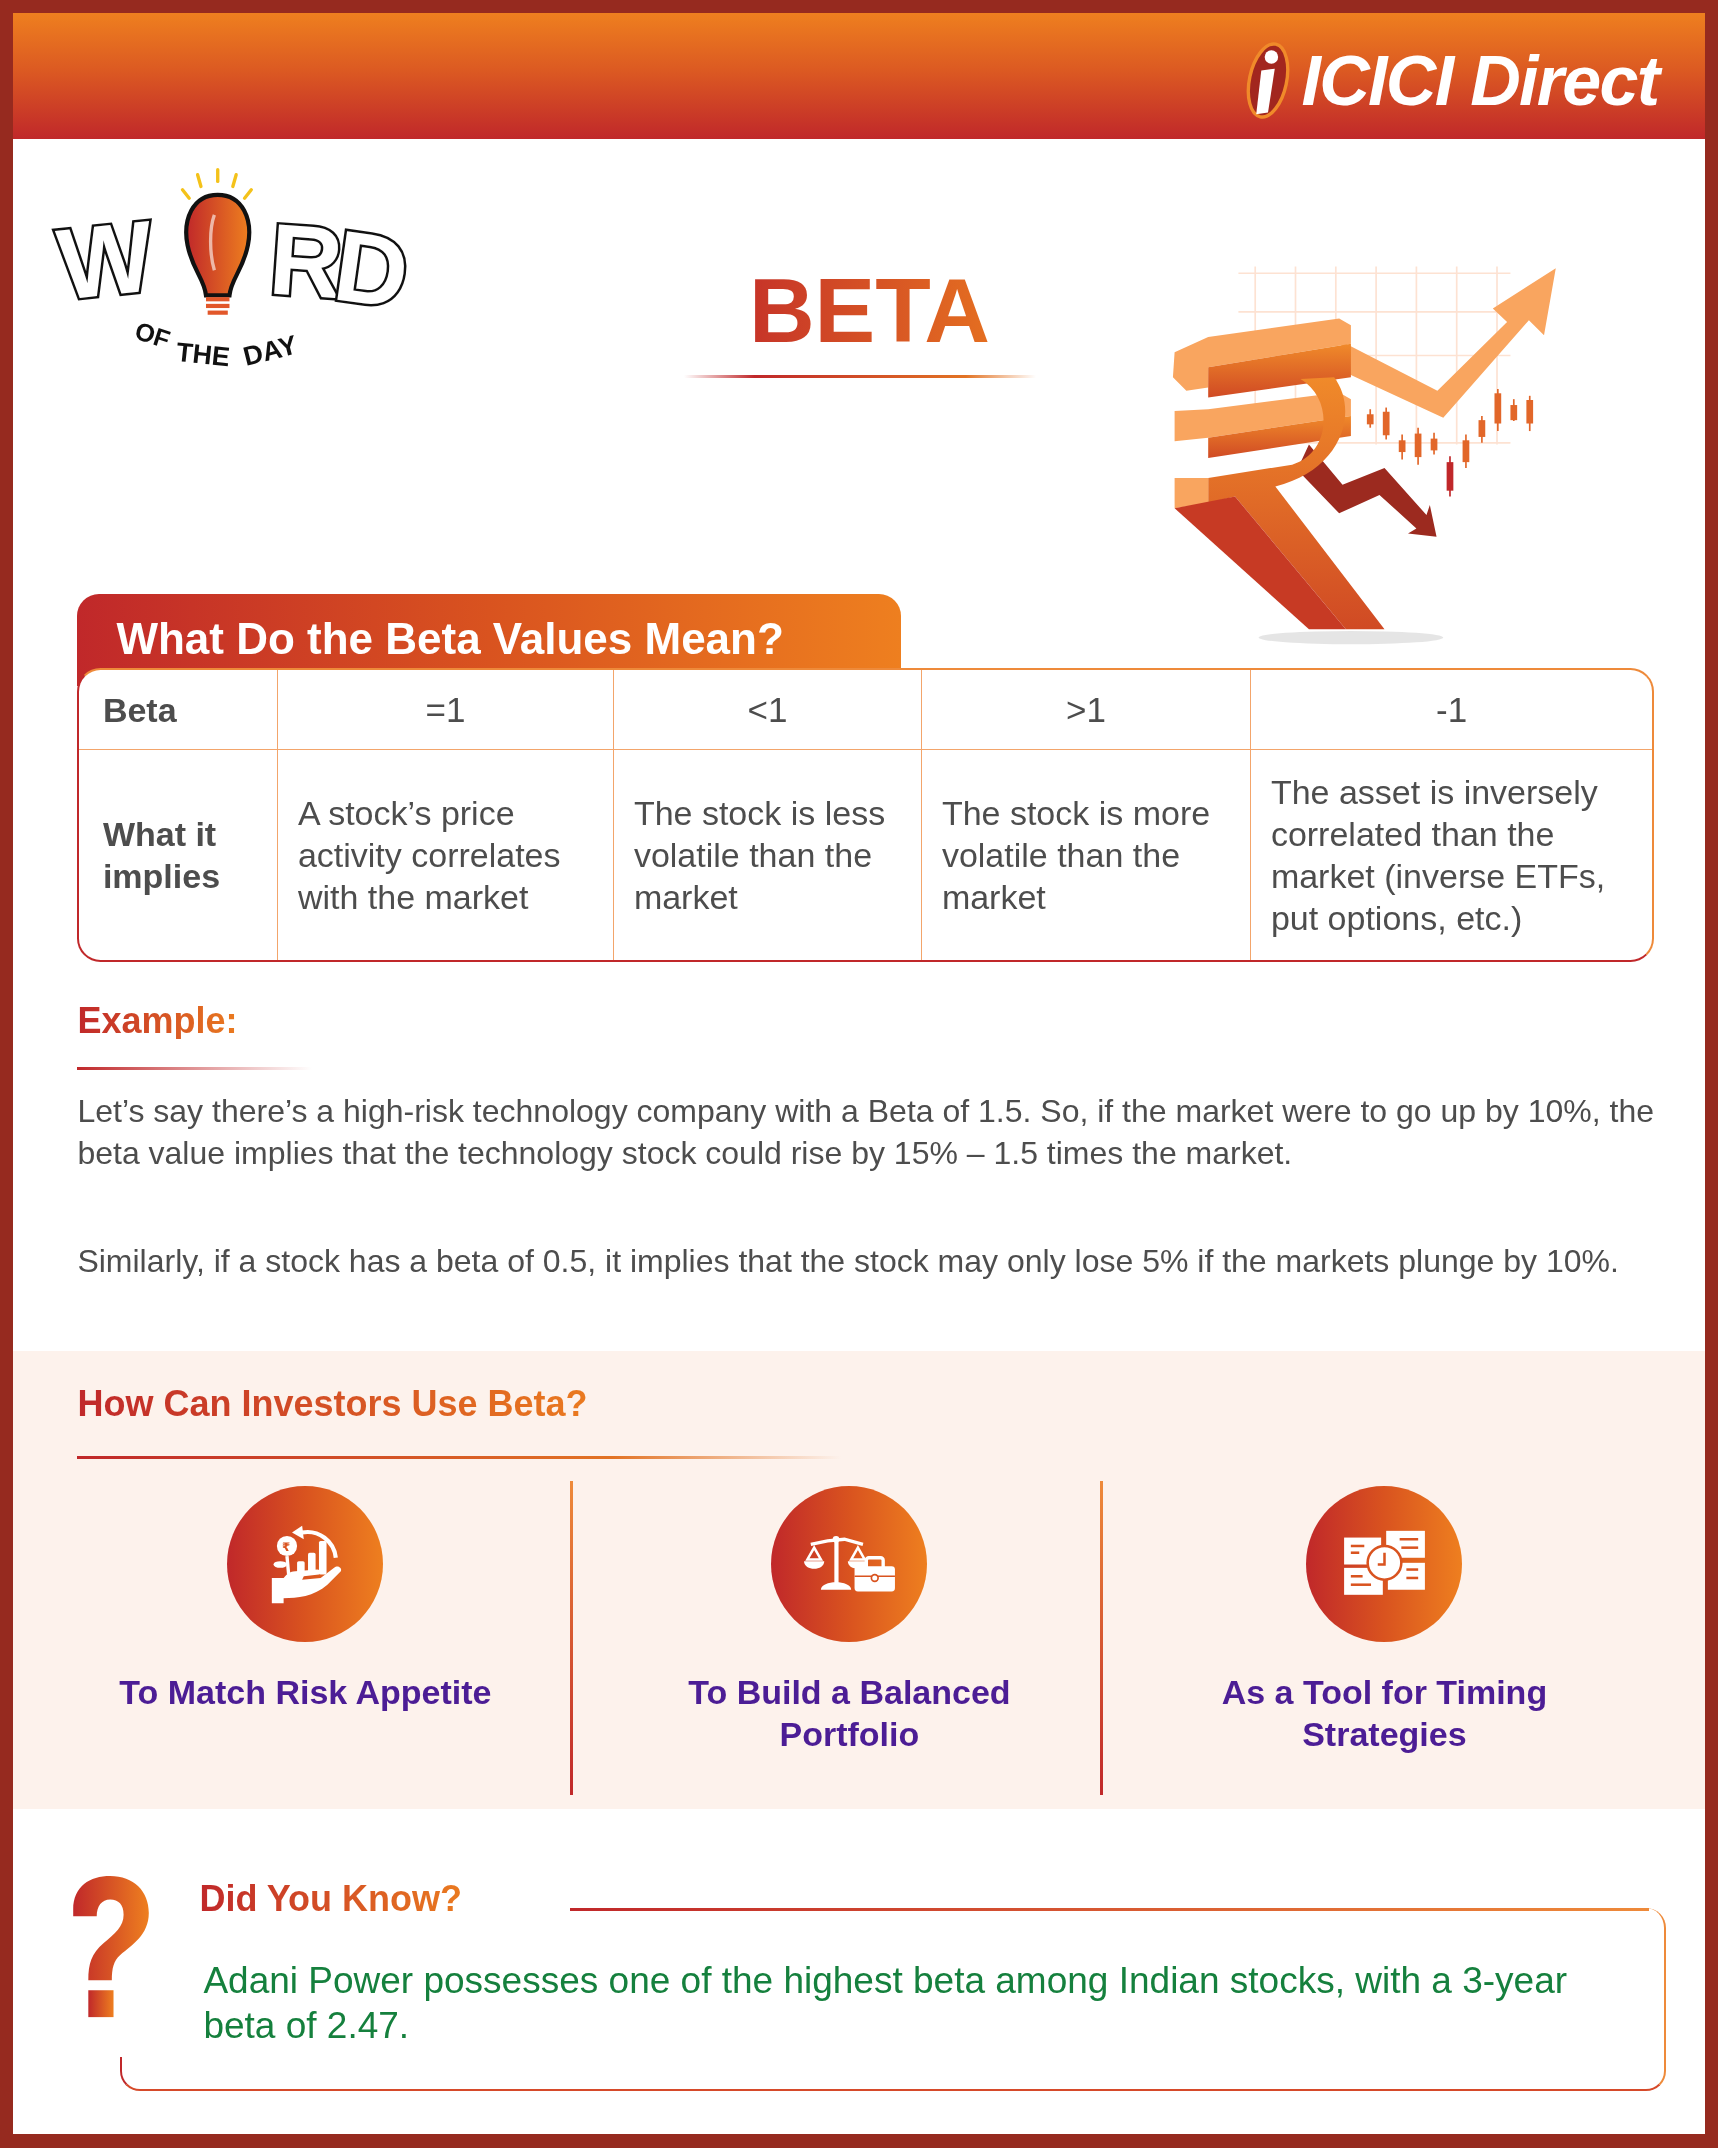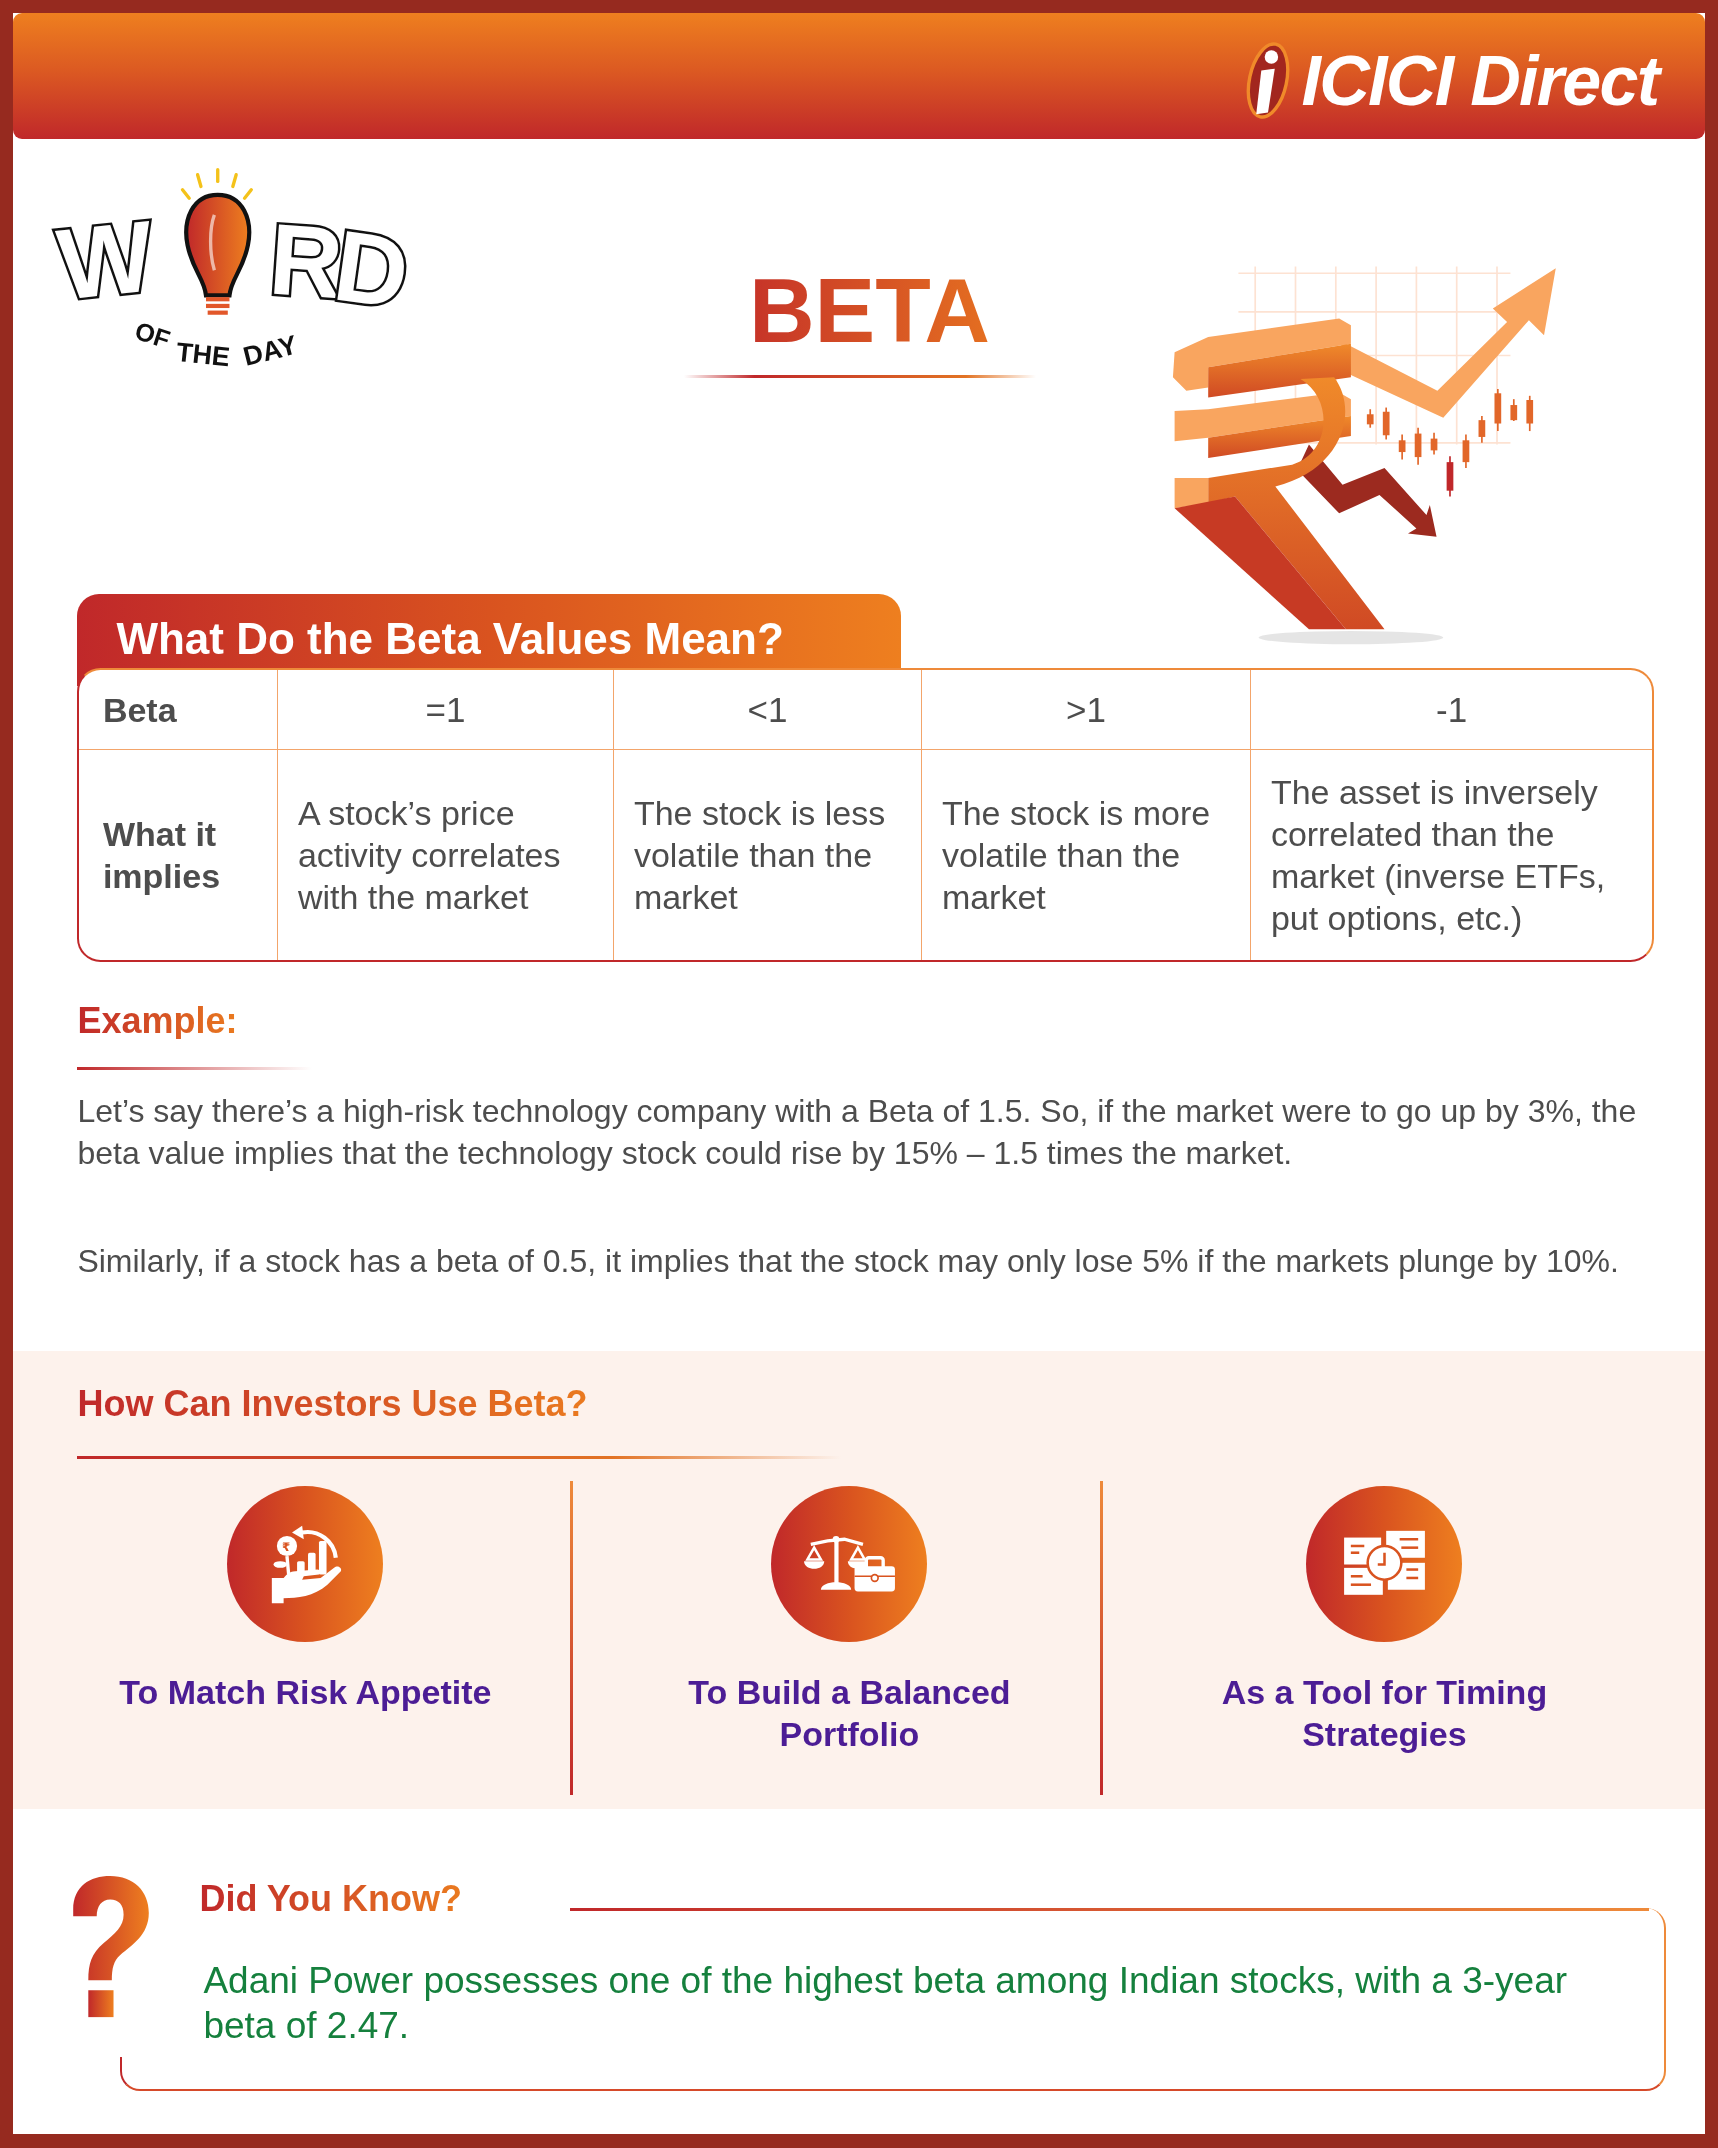--- a/index.html
+++ b/index.html
@@ -2,21 +2,21 @@
 <html style="font-size:13.4px"><head>
 <meta charset="utf-8">
 <style>
   * { box-sizing: border-box; margin: 0; padding: 0; }
   html, body { width: 1718px; height: 2148px; overflow: hidden; background: #962a1f; }
   body { font-family: "Liberation Sans", "DejaVu Sans", sans-serif; color: #4d4d4d; position: relative; }
 
   .frame { position: absolute; left: 13.4px; top: 13.4px; width: 1692px; height: 2121px; background: #ffffff; overflow: hidden; }
 
   .header { position: absolute; left: 0; top: 0; width: 1692px; height: 126px;
-    background: linear-gradient(180deg, #ee7f1f 0%, #dc5a22 45%, #c0282a 100%); border-radius: 9px; }
+    background: linear-gradient(180deg, #ee7f1f 0%, #dc5a22 45%, #c0282a 100%); }
   .brand { position: absolute; right: 47px; top: 27px; height: 81px; display: flex; align-items: center; }
   .brand-i { width: 59px; height: 81px; position: relative; margin-right: 6.7px; }
   .brand-text { font-family: "Liberation Sans", sans-serif; font-weight: bold; font-style: italic;
     font-size: 70px; color: #ffffff; letter-spacing: -1.7px; line-height: 1; }
 
   .wotd { position: absolute; left: 37px; top: 148px; width: 369px; height: 227px; }
 
   .title { position: absolute; left: 688px; top: 252px; width: 336px; text-align: center;
     font-family: "Liberation Sans", sans-serif; font-weight: bold; font-size: 91px; line-height: 1;
     background: linear-gradient(90deg, #c0282a, #ea7a1f); -webkit-background-clip: text; background-clip: text; color: transparent; }
@@ -198,21 +198,21 @@
         <td class="c2">The stock is less volatile than the market</td>
         <td class="c3">The stock is more volatile than the market</td>
         <td class="c4">The asset is inversely correlated than the market (inverse ETFs, put options, etc.)</td>
       </tr>
     </tbody>
       </table>
   </div>
 
   <div class="sec-title example-title">Example:</div>
   <div class="sec-rule example-rule"></div>
-  <p class="example-p ex1">Let’s say there’s a high-risk technology company with a Beta of 1.5. So, if the market were to go up by 3%, the beta value implies that the technology stock could rise by 15% – 1.5 times the market.</p>
+  <p class="example-p ex1">Let’s say there’s a high-risk technology company with a Beta of 1.5. So, if the market were to go up by 10%, the beta value implies that the technology stock could rise by 15% – 1.5 times the market.</p>
   <p class="example-p ex2">Similarly, if a stock has a beta of 0.5, it implies that the stock may only lose 5% if the markets plunge by 10%.</p>
 
   <div class="band"></div>
   <div class="sec-title how-title">How Can Investors Use Beta?</div>
   <div class="sec-rule how-rule"></div>
 
   <div class="feature" style="left:57px;">
     <div class="icon-circle">
       <svg width="101" height="101" viewBox="0 0 120 120">
         <path d="M56 22 A34 34 0 0 1 96 52" stroke="#fff" stroke-width="5" fill="none"></path>

